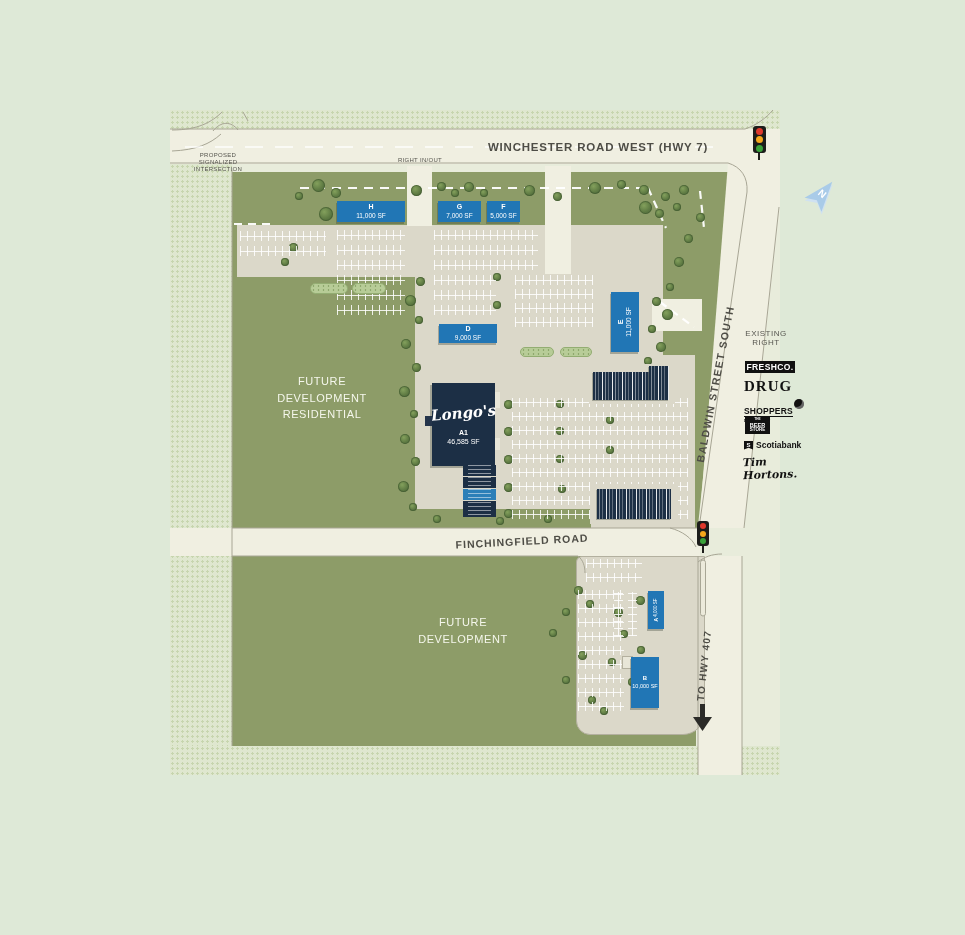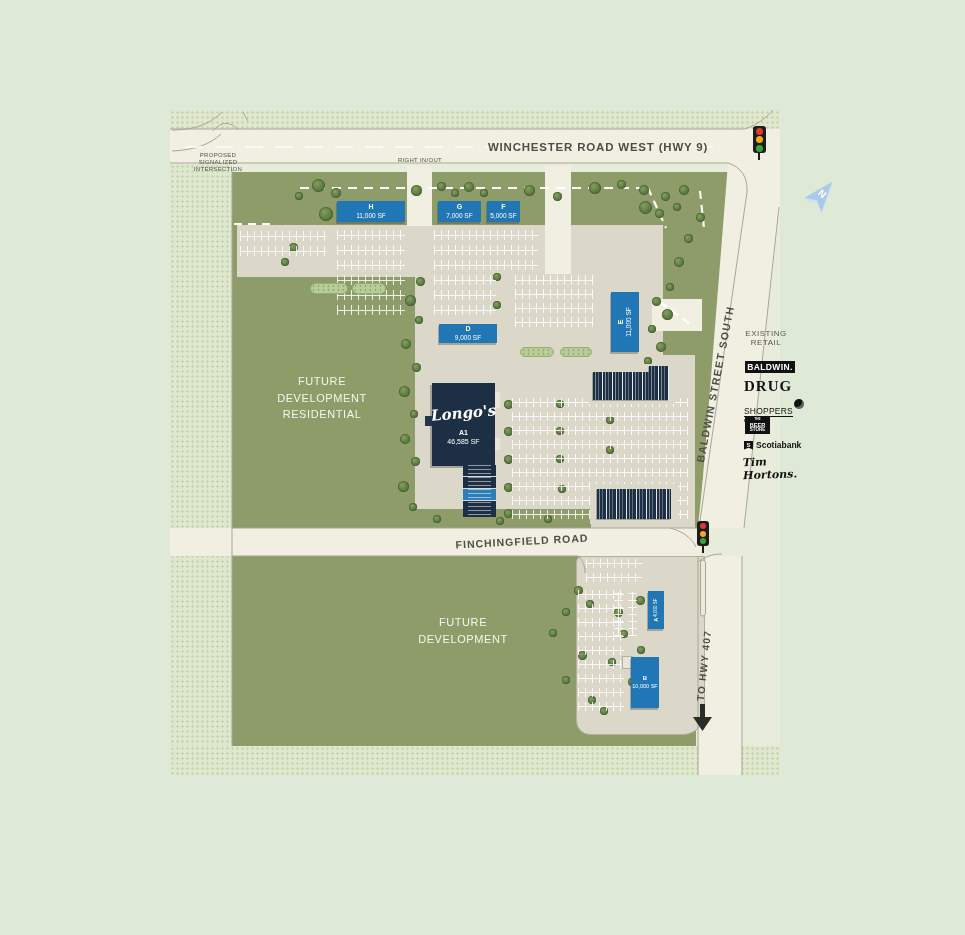--- a/index.html
+++ b/index.html
@@ -282,21 +282,21 @@
     <div class="rot" style="width:38px;height:16px;transform:rotate(-90deg);display:flex;align-items:center;justify-content:center;white-space:nowrap;font-size:4.5px;">
       <span class="bl1" style="font-size:5px;">A</span>&nbsp;<span>4,000 SF</span>
     </div>
   </div>
   <div class="abs" style="left:622px;top:656px;width:9px;height:11px;background:#e8e6d8;border:1px solid #b3b09f;"></div>
   <div class="abs bld" style="left:631px;top:657px;width:28px;height:51px;">
     <div class="bl1" style="font-size:6px;">B</div>
     <div class="bl2" style="font-size:5.5px;">10,000 SF</div>
   </div>
 
-  <div class="abs roadlbl" style="left:448px;top:141px;width:300px;font-size:11.5px;letter-spacing:.8px;">WINCHESTER ROAD WEST (HWY 9)</div>
+  <div class="abs roadlbl" style="left:448px;top:141px;width:300px;font-size:11.5px;letter-spacing:.8px;">WINCHESTER ROAD WEST (HWY 7)</div>
   <div class="abs roadlbl rot" style="left:635px;top:378px;width:160px;font-size:10.5px;letter-spacing:1.3px;transform:rotate(-79deg);">BALDWIN STREET SOUTH</div>
   <div class="abs roadlbl rot" style="left:452px;top:535px;width:140px;font-size:10.5px;transform:rotate(-3deg);">FINCHINGFIELD ROAD</div>
   <div class="abs roadlbl rot" style="left:654px;top:660px;width:100px;font-size:10px;letter-spacing:1.2px;transform:rotate(-84deg);">TO HWY 407</div>
   <div class="abs smalllbl preline" style="left:178px;top:152px;width:80px;font-size:6px;">PROPOSED
 SIGNALIZED
 INTERSECTION</div>
   <div class="abs smalllbl" style="left:385px;top:157px;width:70px;font-size:6px;">RIGHT IN/OUT</div>
   <div class="abs arealbl preline" style="left:242px;top:373px;width:160px;">FUTURE
 DEVELOPMENT
 RESIDENTIAL</div>
@@ -309,25 +309,25 @@
     <div class="bulb" style="background:#3aa23a;"></div>
   </div>
   <div class="tlight" style="left:697px;top:521px;width:12px;height:25px;">
     <div class="bulb" style="width:6px;height:6px;background:#e0392d;"></div>
     <div class="bulb" style="width:6px;height:6px;background:#f6a81c;"></div>
     <div class="bulb" style="width:6px;height:6px;background:#3aa23a;"></div>
   </div>
 
   <div class="abs logo-col" style="left:733px;top:325px;width:78px;height:150px;">
     <div class="smalllbl preline" style="position:absolute;left:0;top:4px;width:66px;font-size:8px;letter-spacing:.5px;color:#575650;">EXISTING
-RETAIL</div>
-    <div style="position:absolute;left:12px;top:36px;width:50px;height:12px;background:#111;color:#fff;font-weight:bold;font-size:8.5px;display:flex;align-items:center;justify-content:center;letter-spacing:.4px;">BALDWIN.</div>
+RIGHT</div>
+    <div style="position:absolute;left:12px;top:36px;width:50px;height:12px;background:#111;color:#fff;font-weight:bold;font-size:8.5px;display:flex;align-items:center;justify-content:center;letter-spacing:.4px;">FRESHCO.</div>
     <div style="position:absolute;left:11px;top:53px;font-family:'Liberation Serif',serif;font-weight:bold;font-size:15px;color:#111;letter-spacing:1px;">DRUG</div>
     <div style="position:absolute;left:11px;top:75px;width:66px;color:#111;">
-      <span style="font-weight:normal;font-size:8.5px;letter-spacing:.2px;border-bottom:1px solid #111;">SHOPPERS</span>
+      <span style="font-weight:bold;font-size:8.5px;letter-spacing:.2px;border-bottom:1px solid #111;">SHOPPERS</span>
       <span class="abs" style="left:50px;top:-1px;width:10px;height:10px;border-radius:50%;background:#111;box-shadow:inset -2px -2px 0 rgba(255,255,255,.35);"></span>
       <div style="font-size:3.5px;font-weight:bold;letter-spacing:.6px;margin-top:1px;">DRUG MART</div>
     </div>
     <div style="position:absolute;left:12px;top:92px;width:25px;height:17px;background:#111;color:#fff;display:flex;flex-direction:column;align-items:center;justify-content:center;line-height:1.1;">
       <div style="font-size:3px;font-weight:bold;">THE</div>
       <div style="font-size:5.5px;font-weight:bold;">BEER</div>
       <div style="font-size:4.5px;font-weight:bold;">STORE</div>
     </div>
     <div style="position:absolute;left:11px;top:115px;display:flex;align-items:center;gap:3px;">
       <span style="width:9px;height:9px;background:#111;color:#fff;font-size:6px;font-weight:bold;display:inline-flex;align-items:center;justify-content:center;clip-path:polygon(0 0,100% 0,100% 100%,50% 80%,0 100%);">S</span>

